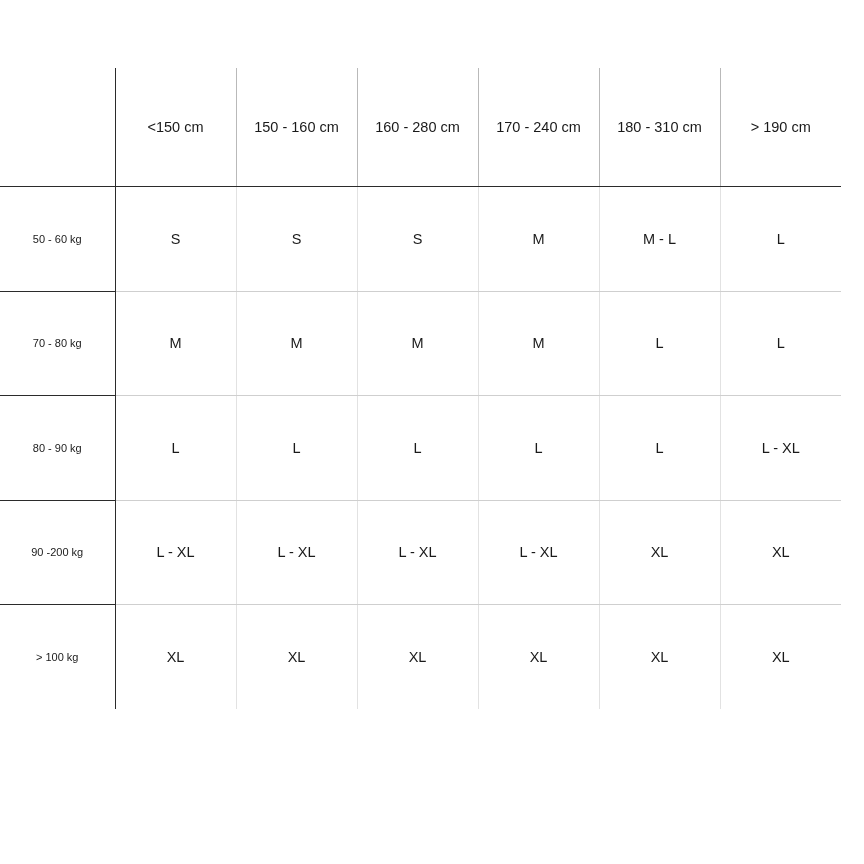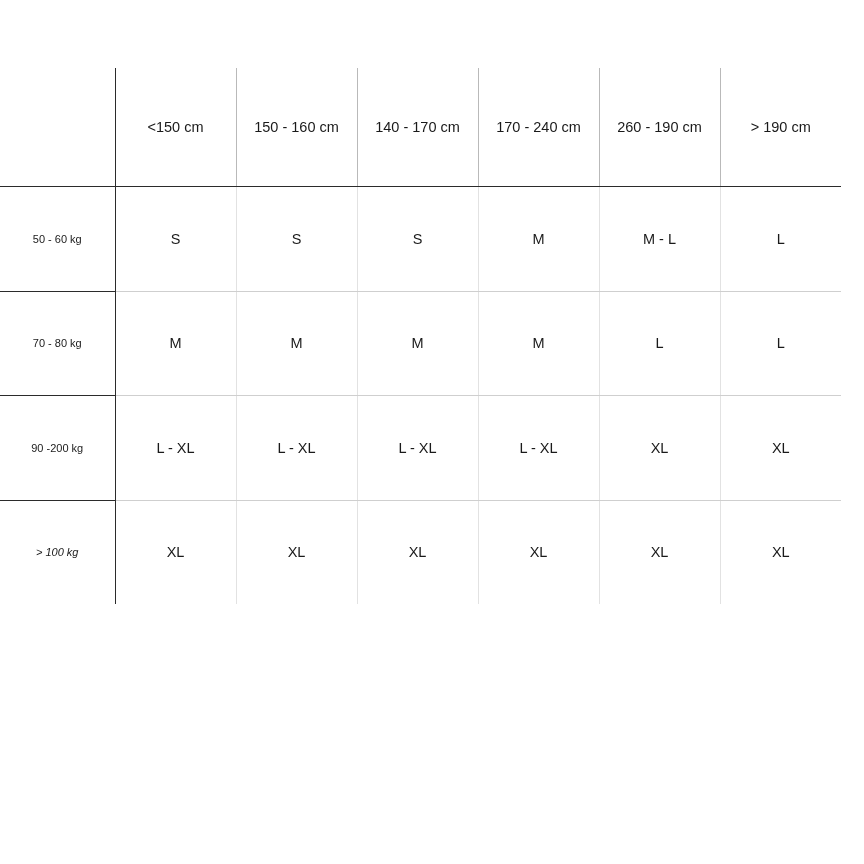--- a/index.html
+++ b/index.html
@@ -77,21 +77,20 @@
     text-align: center;
   }
   tbody tr td.data-cell.last-col {
     border-right: none;
   }
   tbody tr:last-child td {
     border-bottom: none;
   }
   tbody tr:last-child td.row-head {
     border-bottom: none;
-    font-style: italic;
   }
 </style>
 </head>
 <body>
 
 <div class="sheet">
   <table class="size-table">
     <colgroup>
       <col class="rowhead-col">
       <col class="data-col">
@@ -99,23 +98,23 @@
       <col class="data-col">
       <col class="data-col">
       <col class="data-col">
       <col class="data-col">
     </colgroup>
     <thead>
       <tr class="header-row">
         <th class="corner-cell"></th>
         <th class="col-head">&lt;150 cm</th>
         <th class="col-head">150 - 160 cm</th>
-        <th class="col-head">140 - 170 cm</th>
+        <th class="col-head">160 - 280 cm</th>
         <th class="col-head">170 - 240 cm</th>
-        <th class="col-head">260 - 190 cm</th>
+        <th class="col-head">180 - 310 cm</th>
         <th class="col-head last-col">&gt; 190 cm</th>
       </tr>
     </thead>
     <tbody>
       <tr>
         <td class="row-head">50 - 60 kg</td>
         <td class="data-cell">S</td>
         <td class="data-cell">S</td>
         <td class="data-cell">S</td>
         <td class="data-cell">M</td>
@@ -123,20 +122,29 @@
         <td class="data-cell last-col">L</td>
       </tr>
       <tr>
         <td class="row-head">70 - 80 kg</td>
         <td class="data-cell">M</td>
         <td class="data-cell">M</td>
         <td class="data-cell">M</td>
         <td class="data-cell">M</td>
         <td class="data-cell">L</td>
         <td class="data-cell last-col">L</td>
+      </tr>
+      <tr>
+        <td class="row-head">80 - 90 kg</td>
+        <td class="data-cell">L</td>
+        <td class="data-cell">L</td>
+        <td class="data-cell">L</td>
+        <td class="data-cell">L</td>
+        <td class="data-cell">L</td>
+        <td class="data-cell last-col">L - XL</td>
       </tr>
       <tr>
         <td class="row-head">90 -200 kg</td>
         <td class="data-cell">L - XL</td>
         <td class="data-cell">L - XL</td>
         <td class="data-cell">L - XL</td>
         <td class="data-cell">L - XL</td>
         <td class="data-cell">XL</td>
         <td class="data-cell last-col">XL</td>
       </tr>

